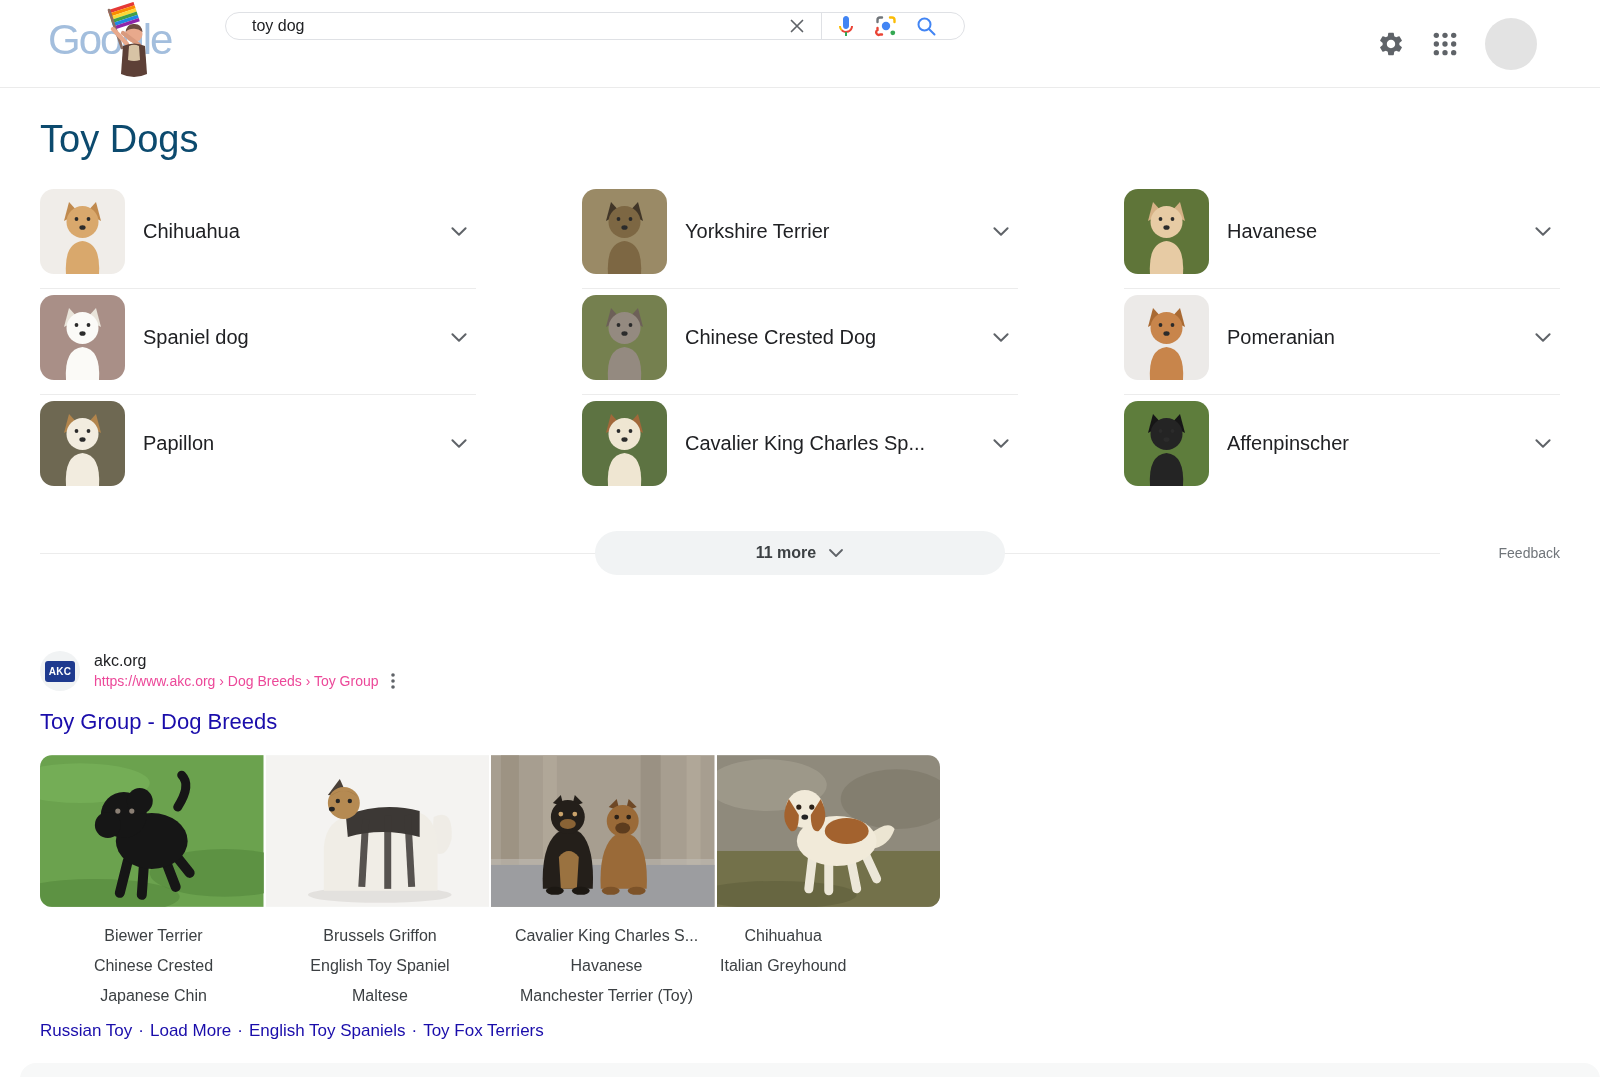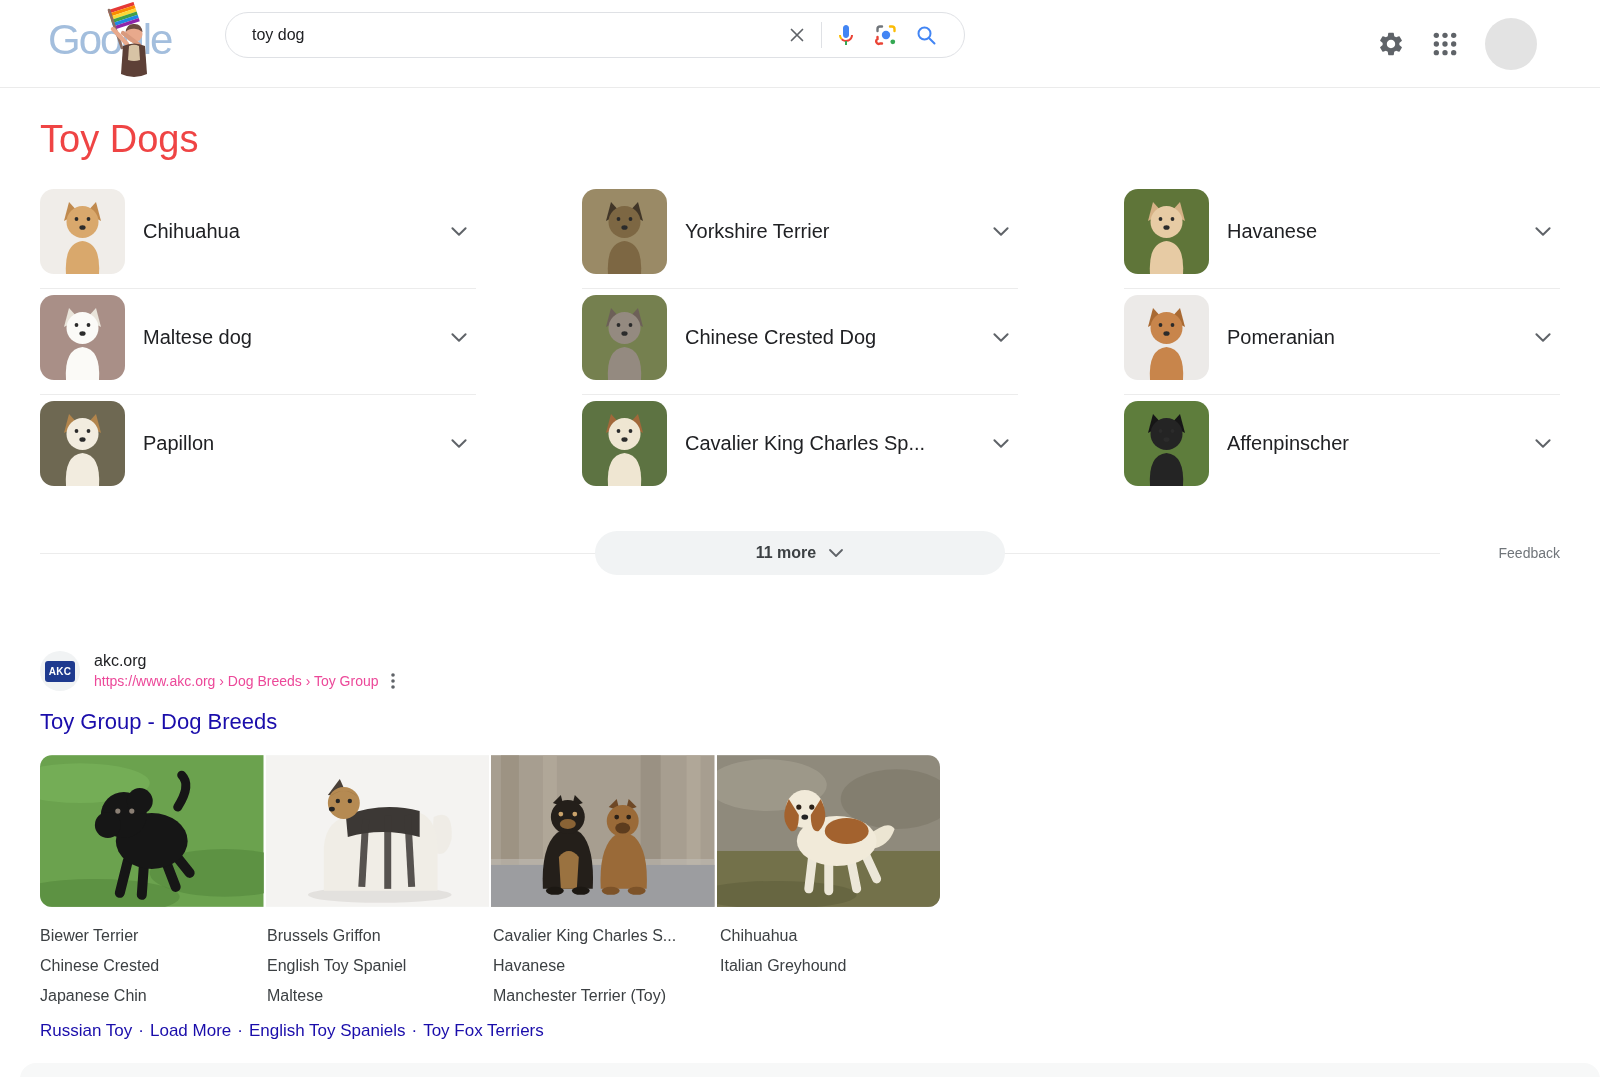--- a/index.html
+++ b/index.html
@@ -16,38 +16,38 @@
     border-bottom:1px solid #ebebeb; position:relative;
   }
   .logo { position:relative; width:150px; margin-left:48px; height:60px; }
   .logo-text {
     font-size:42px; letter-spacing:-2px; color:#a3bedd; font-weight:500;
     position:absolute; left:0; top:2px;
   }
   .doodle { position:absolute; left:48px; top:-12px; }
 
   .searchbox {
-    position:absolute; left:225px; top:12px; width:740px; height:46px;
+    position:absolute; left:225px; top:12px; width:740px; height:28px;
     border:1px solid #dfe1e5; border-radius:24px; background:#fff;
     display:flex; align-items:center; padding:0 18px 0 26px;
   }
   .search-input {
     flex:1; border:none; outline:none; font-size:16px; color:#202124;
     font-family:"Liberation Sans",sans-serif; background:transparent;
   }
   .sb-btn { background:none; border:none; cursor:pointer; display:flex; align-items:center; justify-content:center; width:40px; height:40px; }
   .sb-divider { width:1px; height:26px; background:#dfe1e5; margin:0 4px; }
 
   .header-right { position:absolute; right:63px; top:0; height:88px; display:flex; align-items:center; gap:28px; }
   .icon-btn { background:none; border:none; cursor:pointer; display:flex; align-items:center; justify-content:center; }
   .avatar { width:52px; height:52px; border-radius:50%; background:#e3e3e3; border:none; cursor:pointer; }
 
   
   .section { padding:0 40px; }
-  .page-title { font-size:38px; font-weight:400; color:#ef4444; margin-top:30px; }
+  .page-title { font-size:38px; font-weight:400; color:#0c4a6e; margin-top:30px; }
   .page-subtitle { font-size:16px; color:#70757a; margin-top:16px; }
 
   .breeds-grid {
     display:grid; grid-template-columns:436px 436px 436px;
     column-gap:106px; margin-top:28px;
   }
   .breed-cell { height:100px; margin-bottom:6px; cursor:pointer; }
   .breed-cell.divided { border-bottom:1px solid #ececec; }
   .breed-inner { display:flex; align-items:center; height:85px; gap:18px; }
   .thumb { width:85px; height:85px; flex:none; display:block; }
@@ -78,21 +78,21 @@
   .breadcrumb { font-size:14px; color:#ec4899; line-height:19px; }
   .kebab { background:none; border:none; cursor:pointer; display:flex; padding:2px; }
   .result-title { display:inline-block; font-size:22px; color:#1a0dab; text-decoration:none; margin-top:18px; font-weight:400; }
 
   .photo-strip { display:flex; gap:2px; margin-top:20px; width:900px; }
   .photo { display:block; cursor:pointer; }
   .photo.first { border-radius:12px 0 0 12px; }
   .photo.last { border-radius:0 12px 12px 0; }
 
   .breed-lists { display:flex; margin-top:14px; }
-  .bl-col { display:flex; flex-direction:column; font-size:16px; color:#3c4043; line-height:30px; }
+  .bl-col { display:flex; flex-direction:column; font-size:16px; color:#3c4043; line-height:30px;text-align:center; }
   .bl-col.c1 { width:227px; } .bl-col.c2 { width:226px; } .bl-col.c3 { width:227px; }
   .bl-col span { white-space:nowrap; }
 
   .result-links { margin-top:10px; font-size:17px; color:#1a0dab; }
   .result-links a { color:#1a0dab; text-decoration:none; cursor:pointer; }
   .link-sep { color:#1a0dab; padding:0 6px; }
 
   .next-section { position:absolute; left:20px; bottom:-6px; width:1580px; height:20px;
                   background:#f7f8f8; border-radius:16px 16px 0 0; }
 </style>
@@ -232,21 +232,21 @@
             <use href="#sym-chev"></use>
           </svg>
       </div>
     </div>
 
     <div class="breed-cell divided">
       <div class="breed-inner">
         <svg class="thumb" style="--bg:#a98f87;--fur:#fbfaf7;--ear:#e9e4da">
             <use href="#sym-dog"></use>
           </svg>
-        <span class="breed-name">Maltese dog</span>
+        <span class="breed-name">Spaniel dog</span>
         <svg class="chev" width="18" height="11">
             <use href="#sym-chev"></use>
           </svg>
       </div>
     </div>
     <div class="breed-cell divided">
       <div class="breed-inner">
         <svg class="thumb" style="--bg:#75804f;--fur:#948a80;--ear:#6d6058">
             <use href="#sym-dog"></use>
           </svg>

